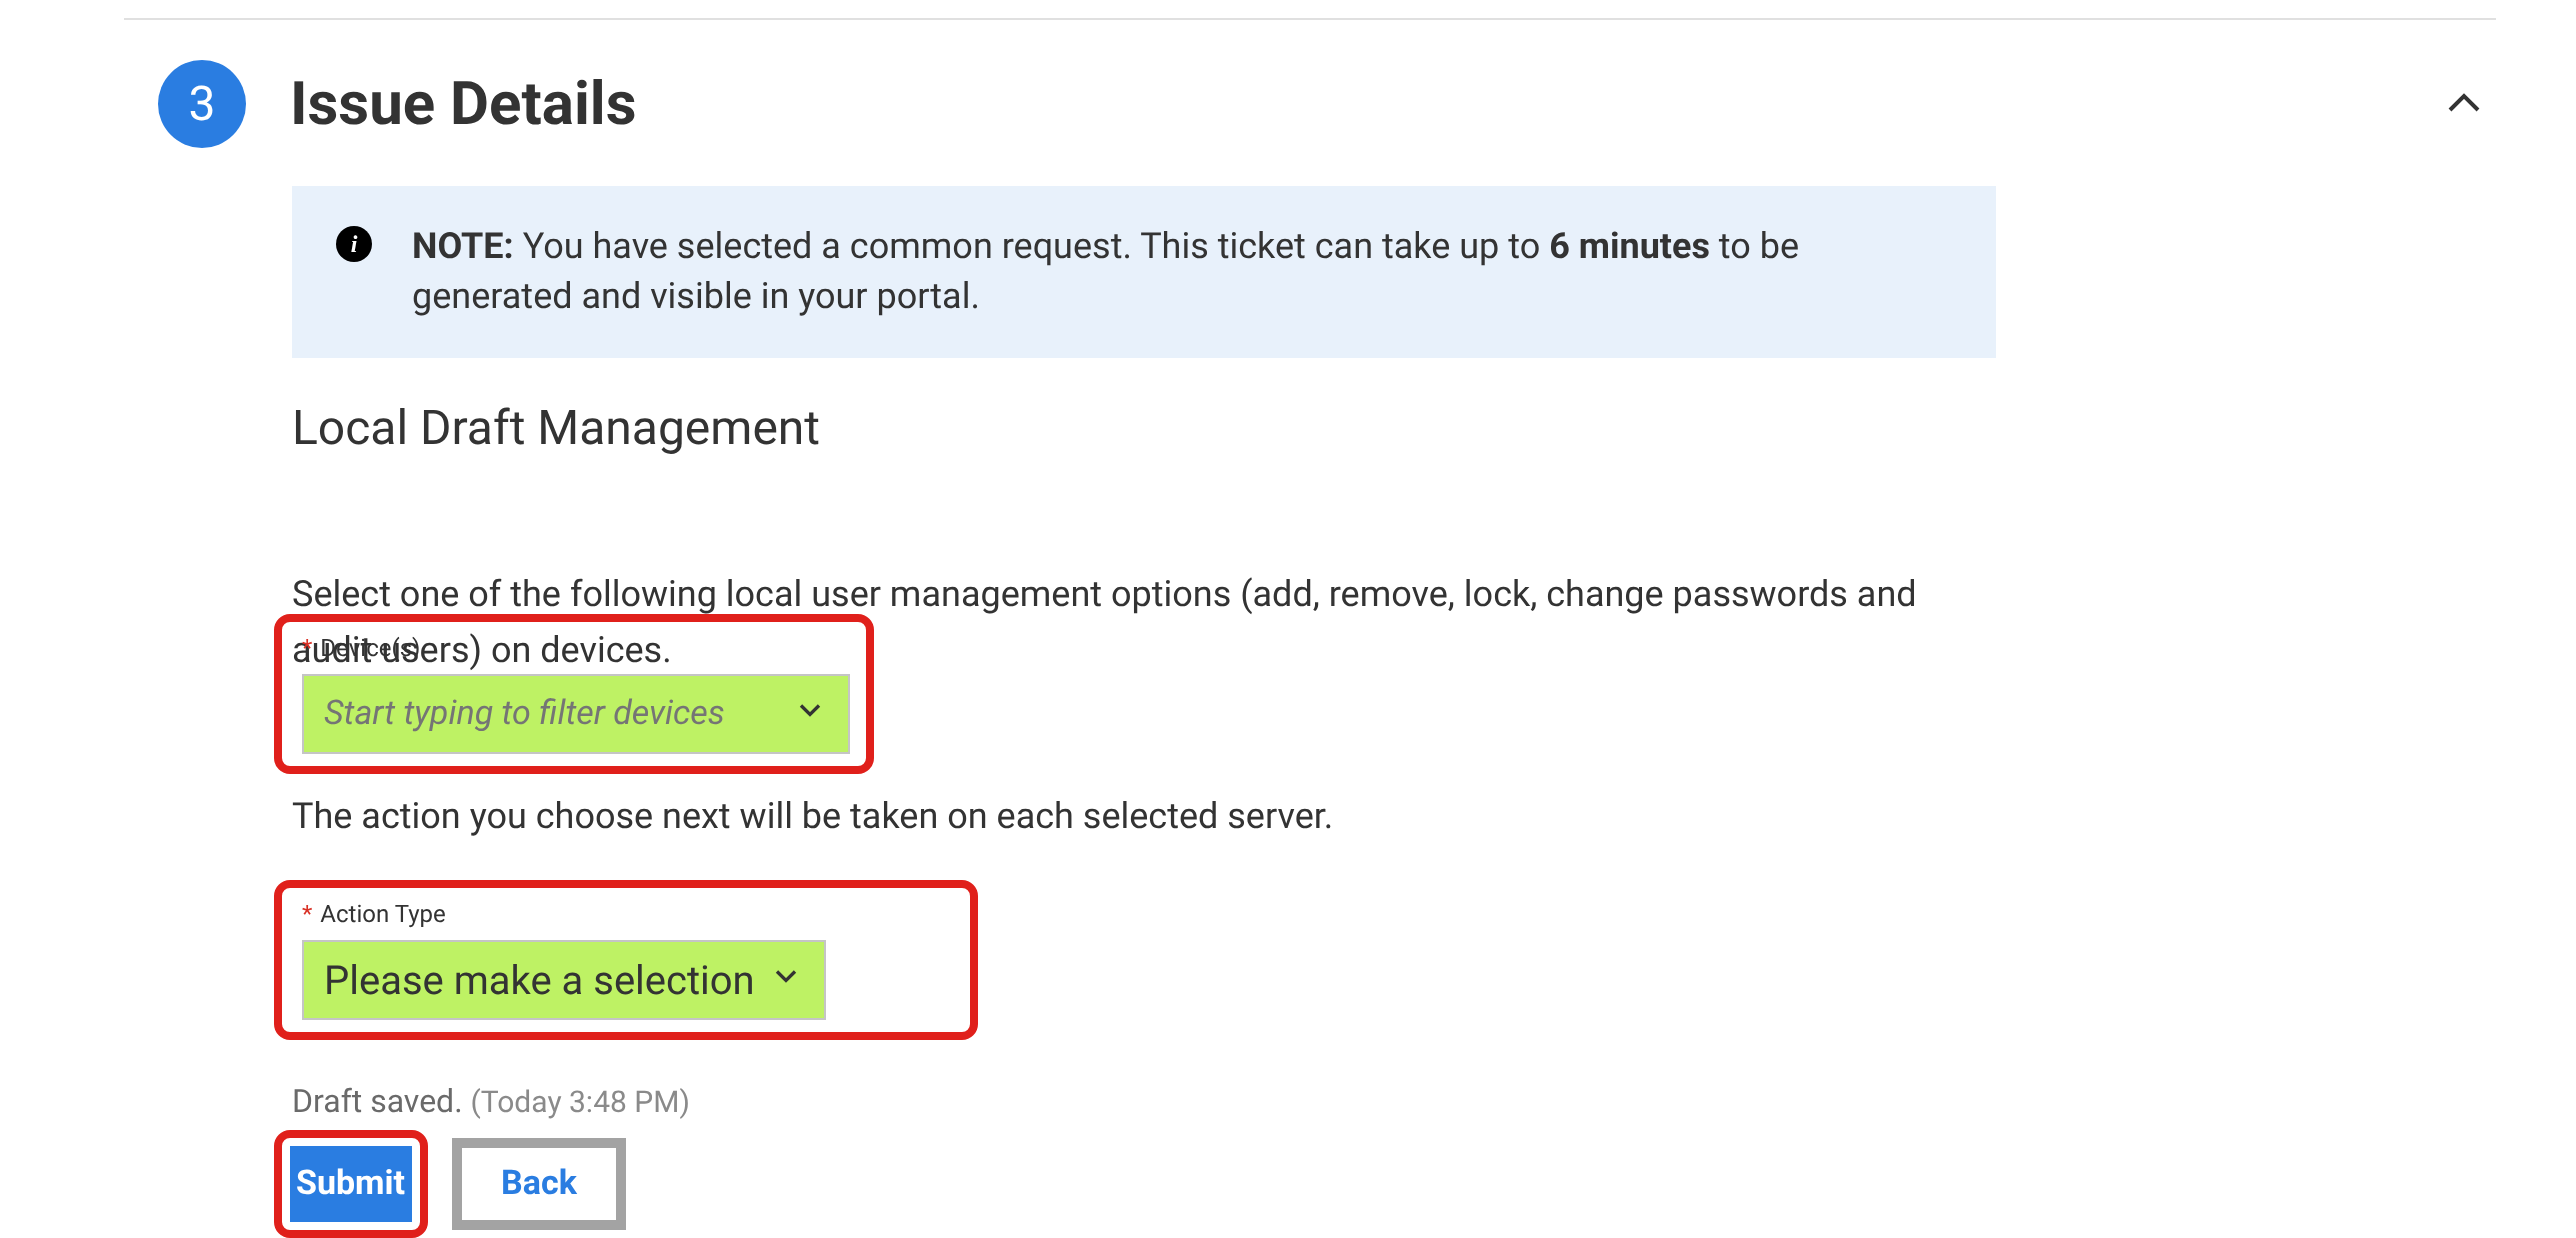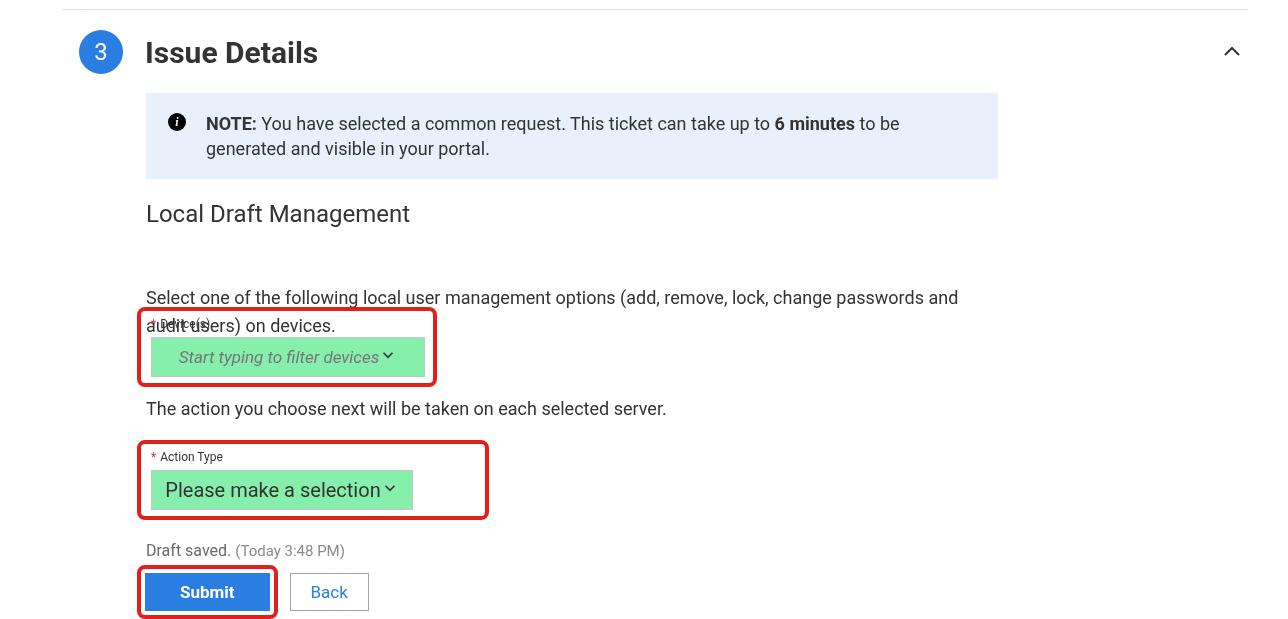--- a/index.html
+++ b/index.html
@@ -123,25 +123,25 @@
       font-size: 12px;
       color: #333333;
       margin-bottom: 6px;
     }
     .req-star {
       color: #d93025;
       margin-right: 4px;
     }
     .select-box {
       border: 1px solid #c5c5c5;
-      background: #86efac;
+      background: #bef264;
       height: 40px;
       display: flex;
       align-items: center;
-      justify-content: center;
+      justify-content: space-between;
       padding: 16px 10px;
       cursor: pointer;
       width: 274px;
     }
     .select-placeholder {
       font-style: italic;
       color: #757575;
       font-size: 17px;
       white-space: nowrap;
       overflow: hidden;
@@ -195,29 +195,29 @@
       border: 4px solid #e0201b;
       border-radius: 8px;
       padding: 4px;
     }
     .btn-submit {
       background: #2a7de1;
       color: #ffffff;
       border: 1px solid #2a7de1;
       font-weight: 700;
       font-size: 17px;
-      padding: 8px 34px;
+      padding: 8px 2px;
       cursor: pointer;
       font-family: inherit;
     }
     .btn-back {
       background: #ffffff;
       color: #2a7de1;
-      border: 1px solid #a3a3a3;
-      font-weight: 400;
+      border: 5px solid #a3a3a3;
+      font-weight: 700;
       font-size: 17px;
       padding: 8px 20px;
       cursor: pointer;
       font-family: inherit;
     }
   </style>
 </head>
 <body>
 
 <div class="top-border"></div>

